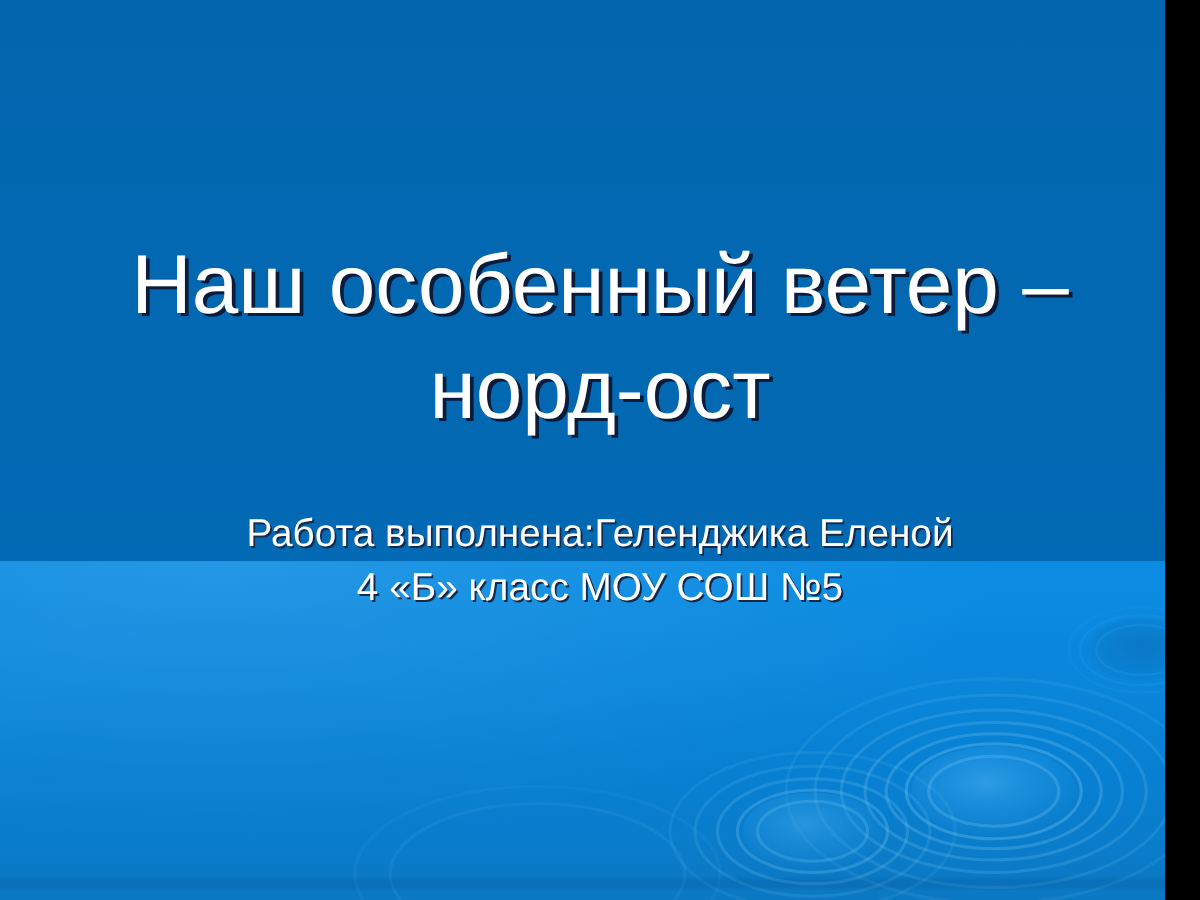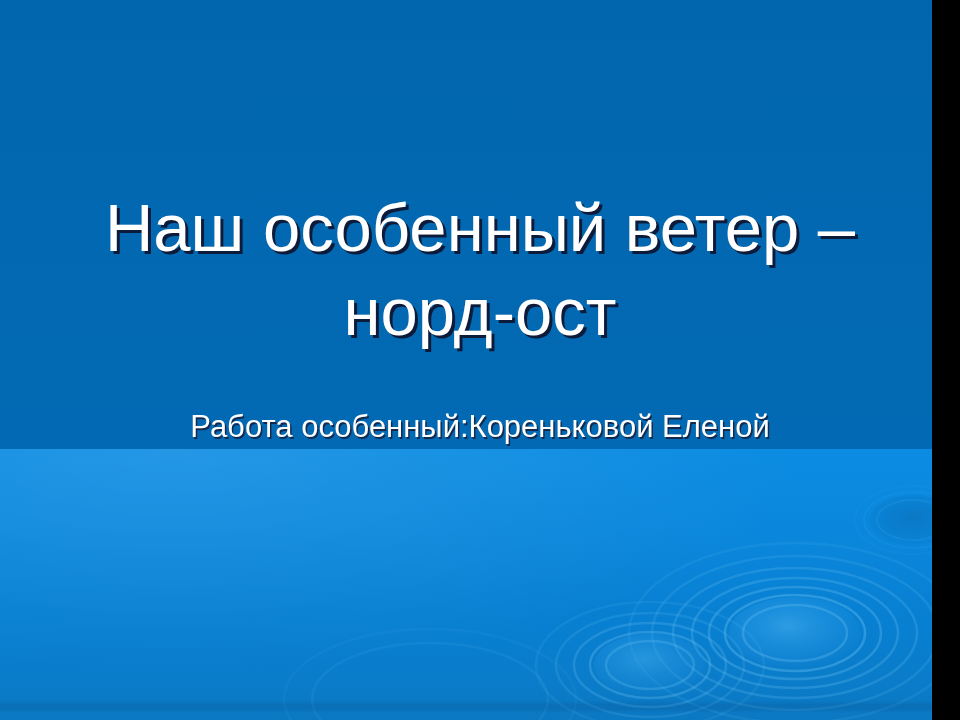--- a/index.html
+++ b/index.html
@@ -170,18 +170,19 @@
 
   <div class="bottom-strip"></div>
   <div class="edge-line2"></div>
   <div class="edge-line"></div>
 
   <div class="text-layer">
 
     <div class="title">Наш особенный ветер – норд-ост</div>
 
     <div class="subtitle-block">
-      <p class="sub-para">Работа особенный:Кореньковой Еленой</p>
+      <p class="sub-para">Работа выполнена:Геленджика Еленой</p>
+      <p class="sub-para gap">4 «Б» класс МОУ СОШ №5</p>
     </div>
 
   </div>
 
 </div>
 
 </body></html>

